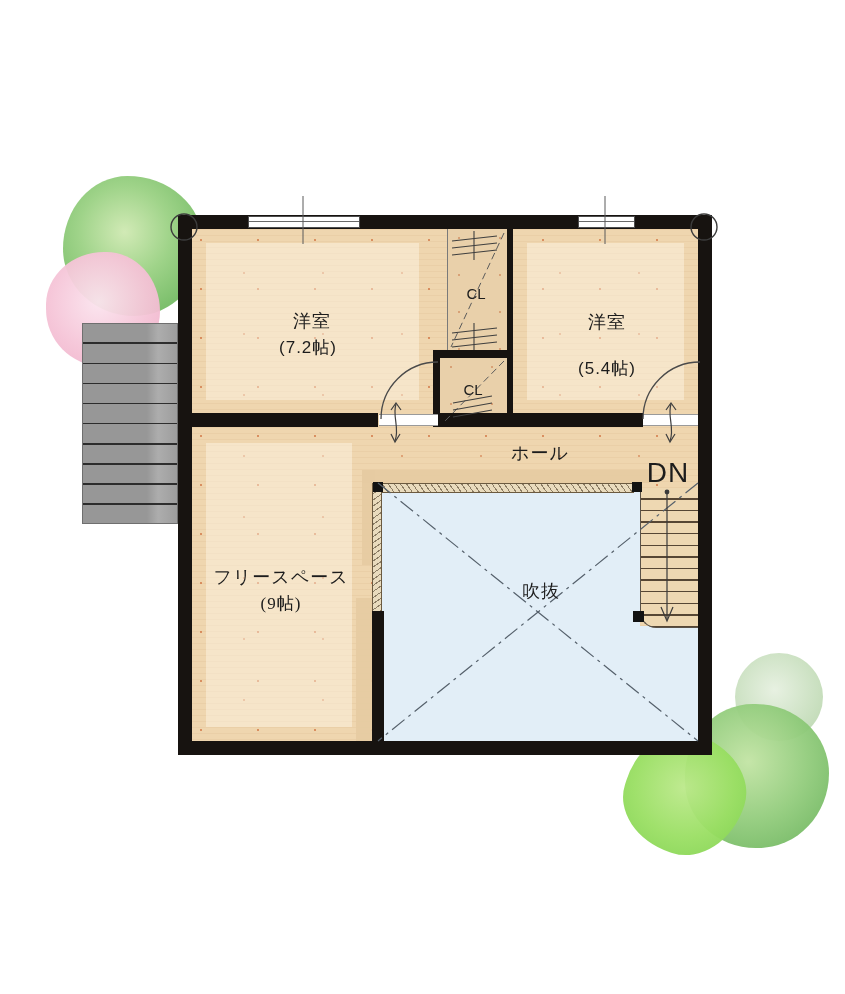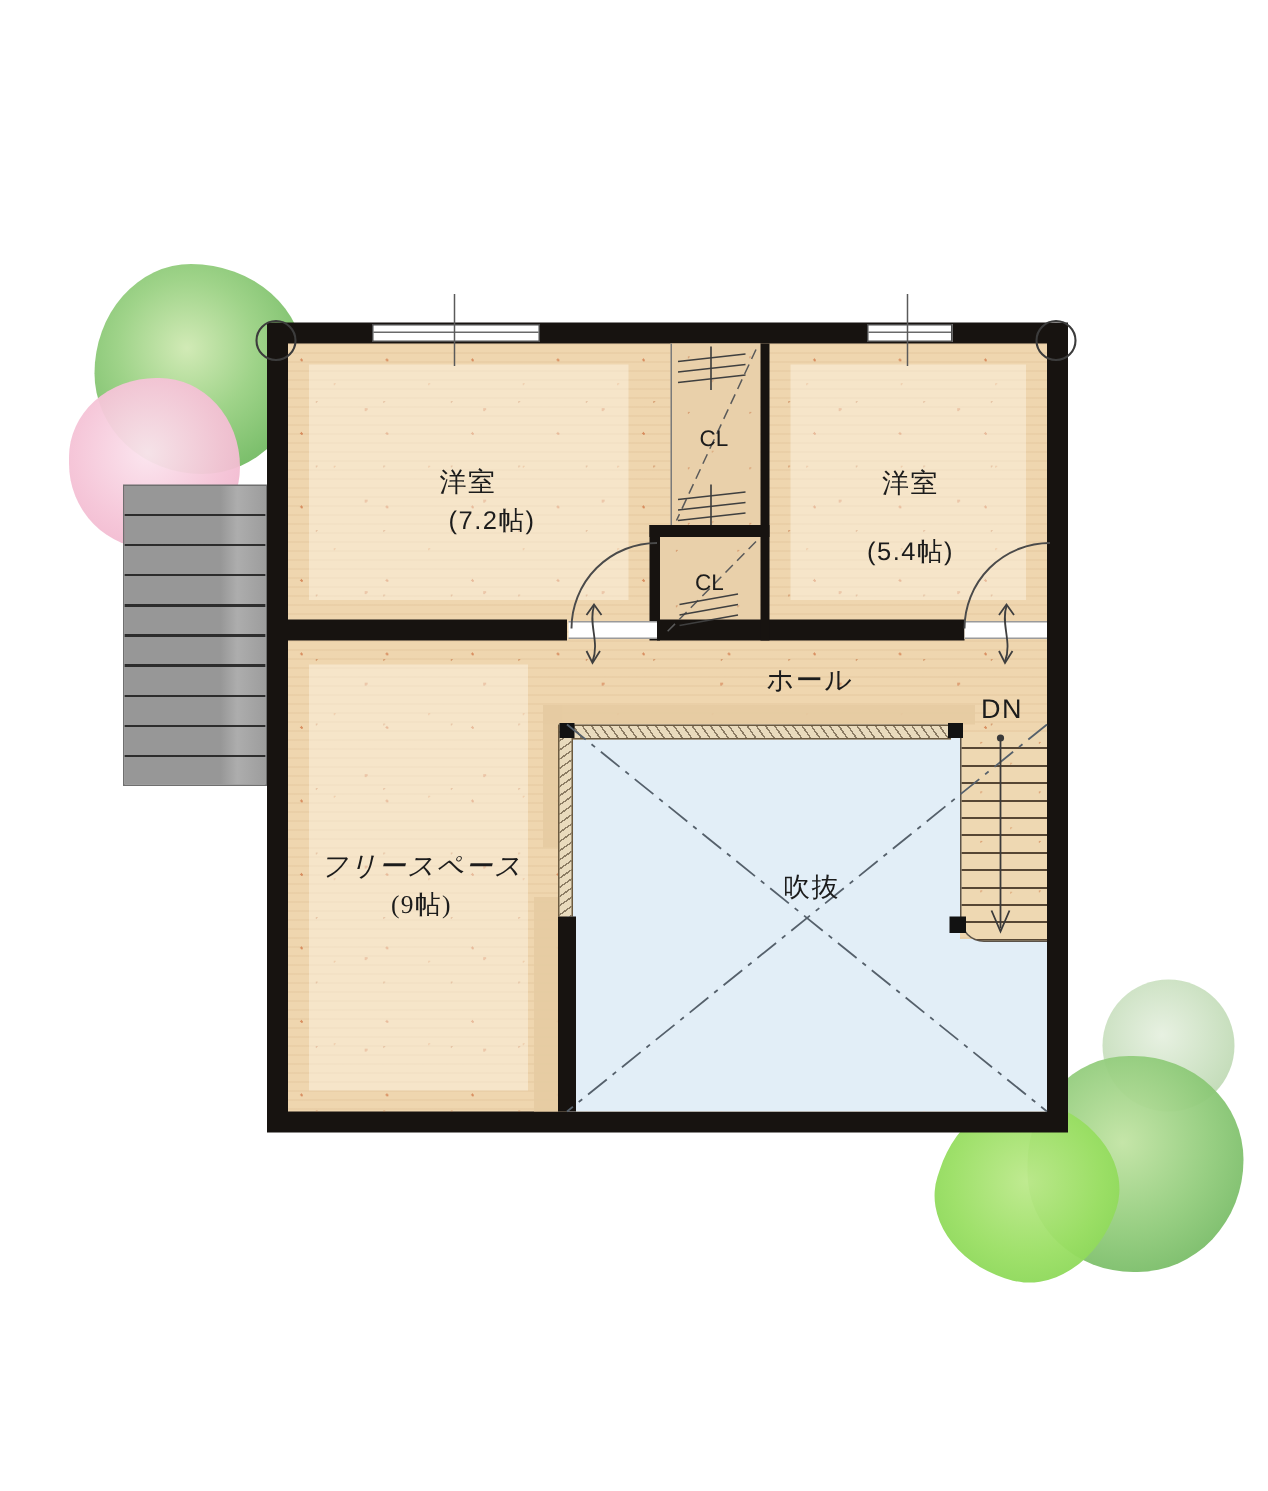--- a/index.html
+++ b/index.html
@@ -101,21 +101,21 @@
     background-image:linear-gradient(#6a6a6a,#6a6a6a);
     background-size:100% 1px;background-position:0 45%;background-repeat:no-repeat;
   }
   .door-gap{background:#ffffff;border-top:1px solid #9a9a9a;border-bottom:1px solid #9a9a9a;box-sizing:border-box;}
 
   
   .lbl{position:absolute;transform:translate(-50%,-50%);white-space:nowrap;letter-spacing:1px;}
   .lbl-room{font-size:18px;}
   .lbl-size{font-size:17px;}
   .lbl-cl{font-size:15px;font-weight:normal;letter-spacing:0;}
-  .lbl-dn{font-size:18px;letter-spacing:1px;}
+  .lbl-dn{font-size:28px;letter-spacing:1px;}
 
   svg.overlay{position:absolute;left:0;top:0;pointer-events:none;}
 </style>
 </head>
 <body>
 
 <div id="canvas">
 
   <div class="tree tree-green-tl"></div>
   <div class="tree tree-pink-tl"></div>
@@ -214,29 +214,29 @@
       <path d="M504,361 L445,421" stroke="#5a5a5a" stroke-width="1" stroke-dasharray="7 4" fill="none"></path>
       <g stroke="#3f3f3f" stroke-width="1.1">
         <line x1="453" y1="403" x2="492" y2="396"></line>
         <line x1="453" y1="410" x2="492" y2="403"></line>
         <line x1="453" y1="417" x2="492" y2="410"></line>
       </g>
     </g>
   </svg>
 
   <div class="lbl lbl-room" style="left:312px;top:321px;">洋室</div>
-  <div class="lbl lbl-size" style="left:328px;top:347px;">(7.2帖)</div>
+  <div class="lbl lbl-size" style="left:308px;top:347px;">(7.2帖)</div>
 
   <div class="lbl lbl-room" style="left:607px;top:322px;">洋室</div>
   <div class="lbl lbl-size" style="left:607px;top:368px;">(5.4帖)</div>
 
   <div class="lbl lbl-cl" style="left:476px;top:293px;">CL</div>
   <div class="lbl lbl-cl" style="left:473px;top:389px;">CL</div>
 
   <div class="lbl lbl-room" style="left:540px;top:453px;">ホール</div>
   <div class="lbl lbl-dn" style="left:668px;top:473px;">DN</div>
 
-  <div class="lbl lbl-room" style="left:281px;top:577px;font-style:italic;">フリースペース</div>
+  <div class="lbl lbl-room" style="left:281px;top:577px;">フリースペース</div>
   <div class="lbl lbl-size" style="left:281px;top:603px;font-family:Liberation Serif, serif;">(9帖)</div>
 
   <div class="lbl lbl-room" style="left:541px;top:591px;">吹抜</div>
 
 </div>
 
 </body></html>

